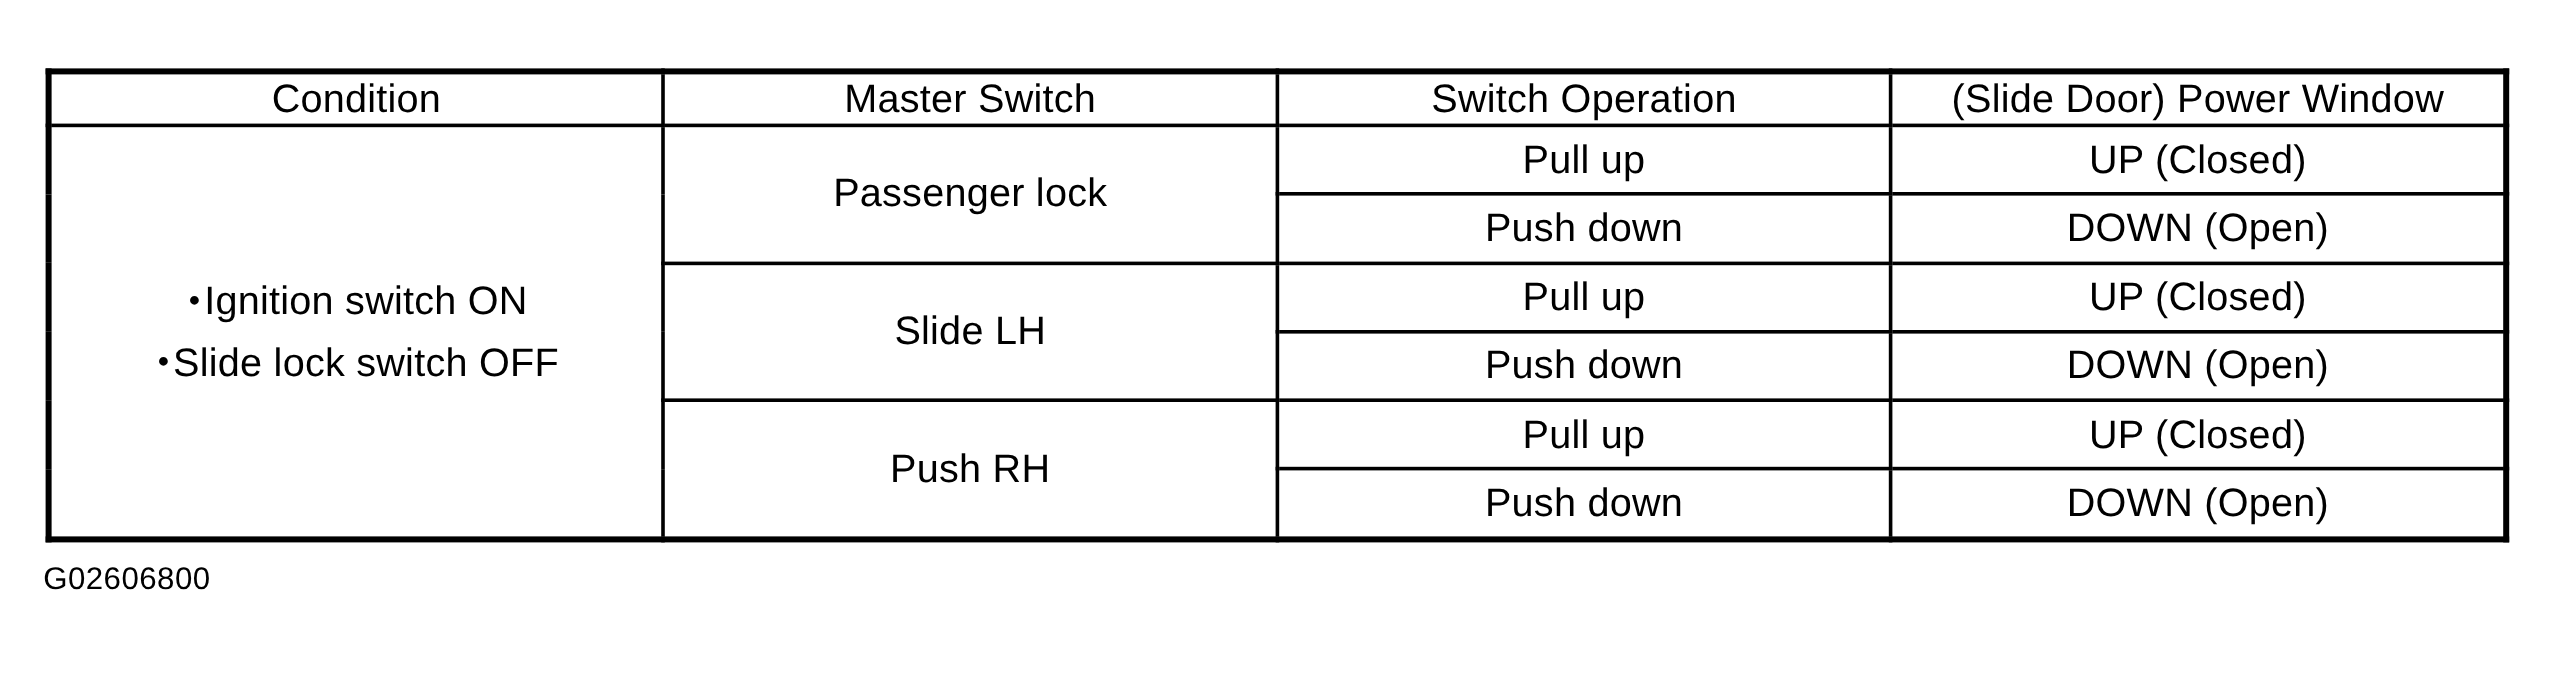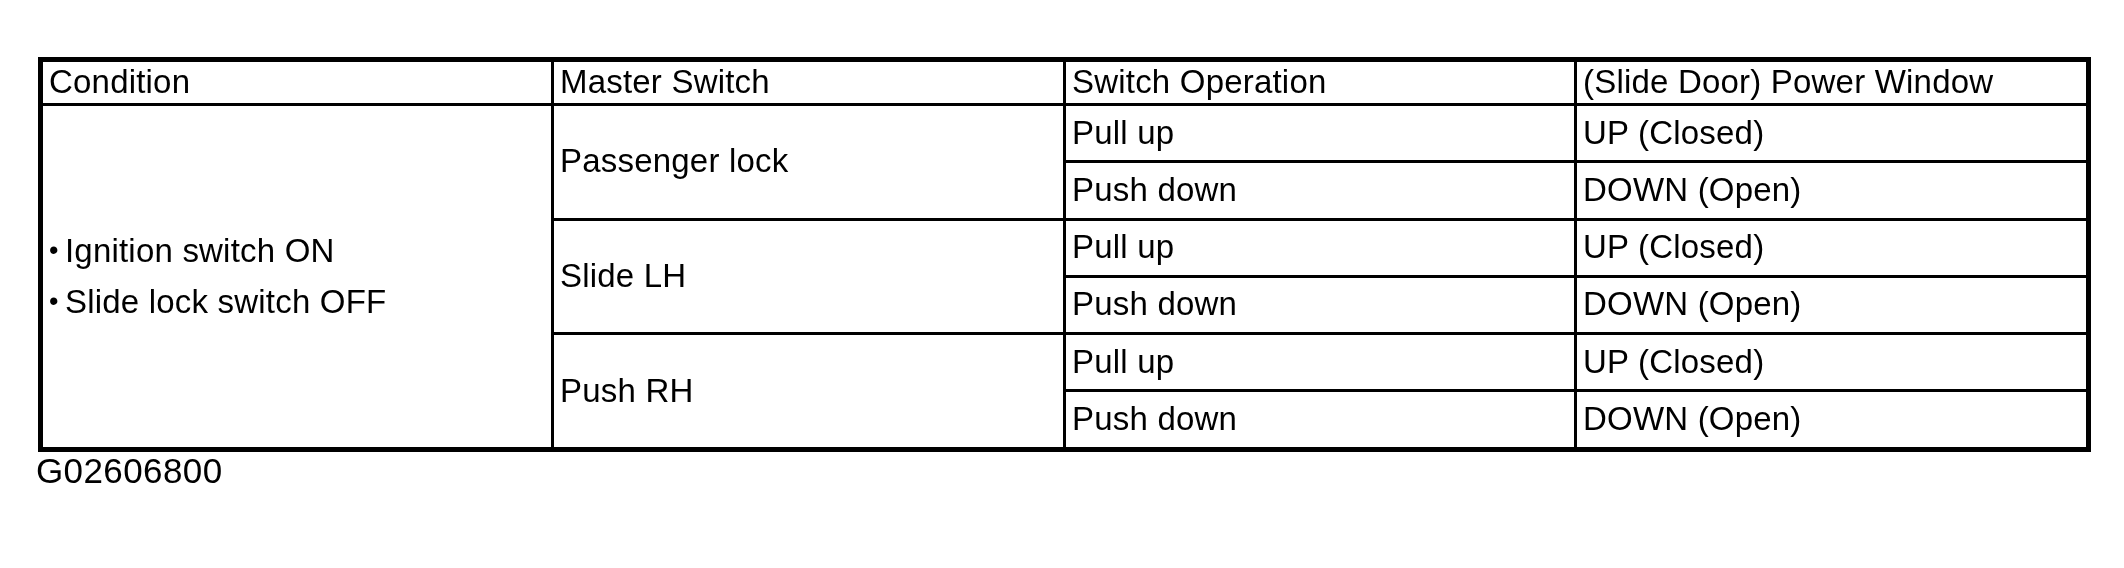--- a/index.html
+++ b/index.html
@@ -39,21 +39,21 @@
 
   #spec-table col.c-condition  { width: 512px; }
   #spec-table col.c-master     { width: 512px; }
   #spec-table col.c-operation  { width: 511px; }
   #spec-table col.c-window     { width: 513px; }
 
   #spec-table td,
   #spec-table th {
     border: 3px solid #000;
     padding: 0 6px;
-    text-align: left;
+    text-align: center;
     vertical-align: middle;
     font-weight: normal;
     font-size: 33px;
     line-height: 1.12;
     letter-spacing: 0.2px;
     white-space: nowrap;
   }
 
   #spec-table thead th {
     height: 41px;
@@ -86,22 +86,22 @@
     width: 16px;
     font-size: 27px;
     line-height: 1;
     vertical-align: 3px;
   }
 
   
   #figure-caption {
     position: absolute;
     left: 36px;
-    top: 451px;
-    font-size: 35px;
+    top: 467px;
+    font-size: 26px;
     letter-spacing: 0.4px;
     white-space: nowrap;
   }
 </style>
 </head>
 <body>
 
 <div id="figure">
 
   <table id="spec-table">

